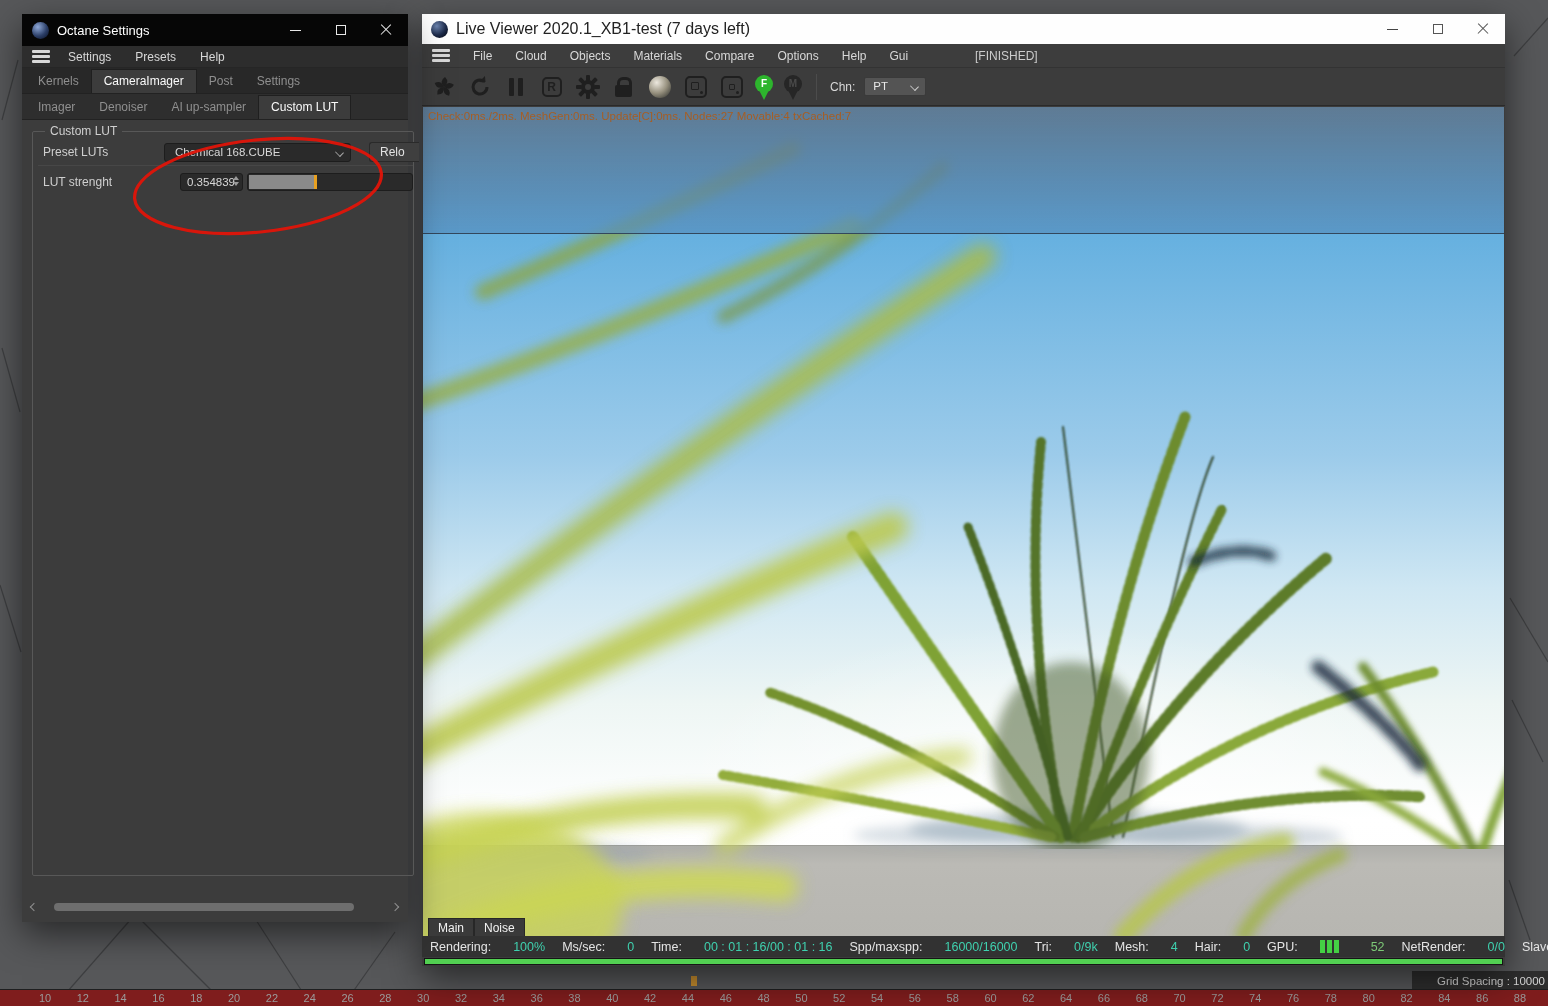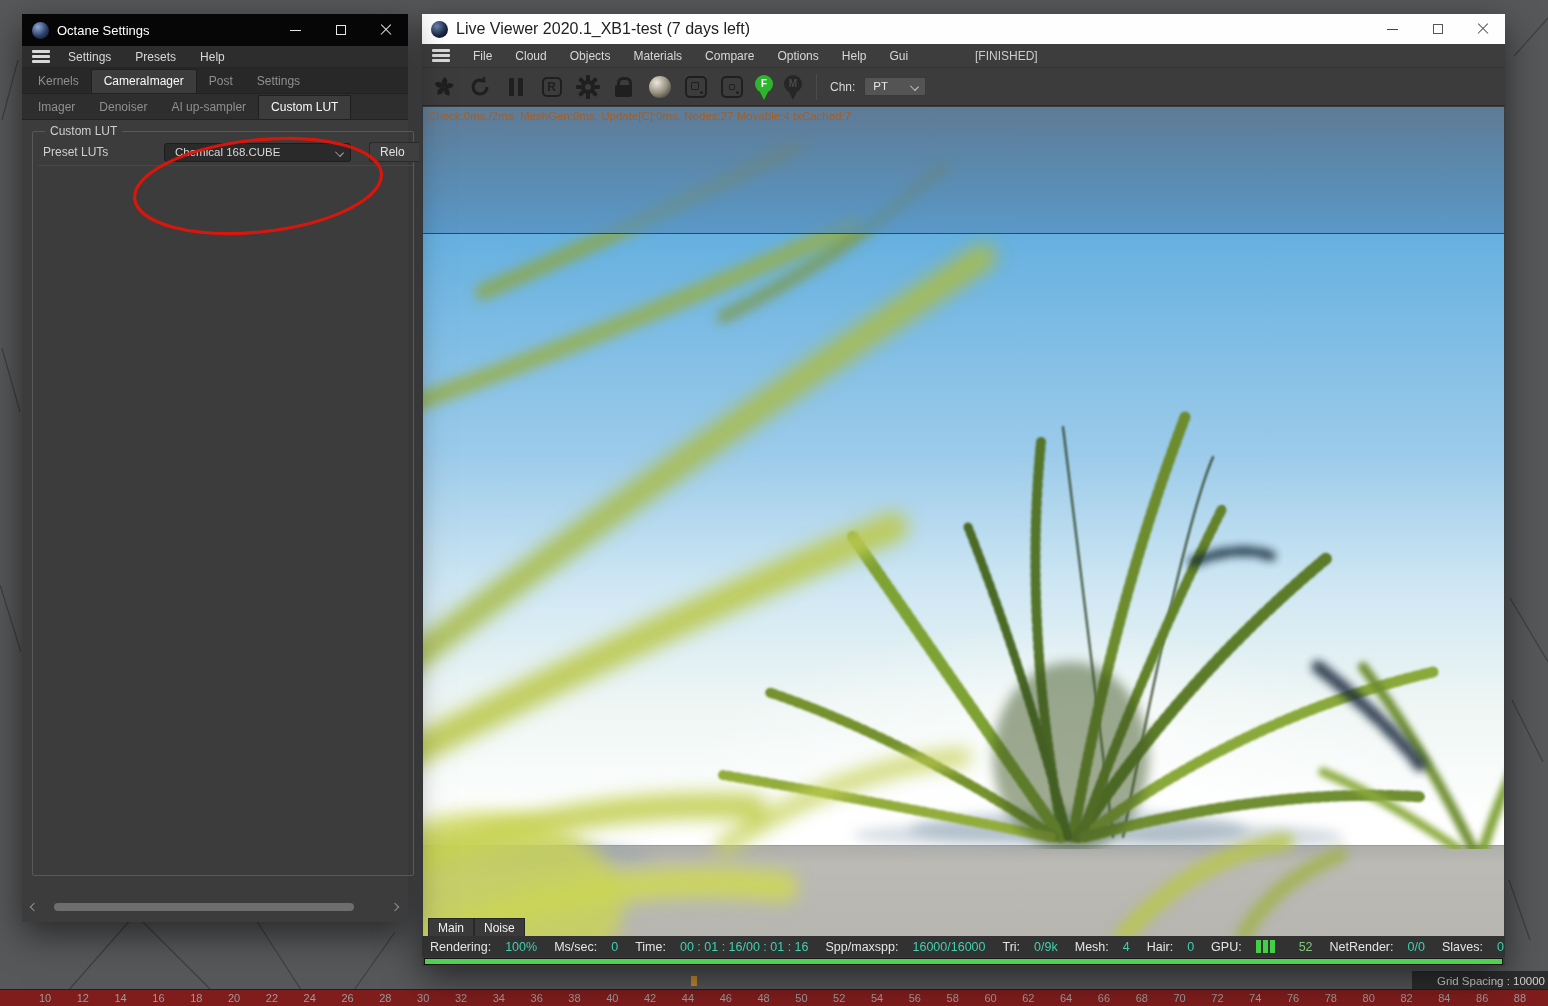--- a/index.html
+++ b/index.html
@@ -135,21 +135,21 @@
     border-bottom:1px solid #33475c; }
   #debug-text { position:absolute; left:5px; top:3px; font-size:11.5px; color:#a65e24; z-index:6; white-space:nowrap; }
   #vp-tabs { position:absolute; left:5px; top:811px; display:flex; z-index:7; }
   .vtab { background:#3a3a3a; border:1px solid #272727; color:#f2f2f2; font-size:12px;
     padding:2px 9px 3px; border-bottom:2px solid #2c2c2c; }
   .vtab.vt-active { border-bottom:2px solid #3aa79a; }
 
   
   #lv-statusbar { position:absolute; left:0; top:922px; width:100%; height:21px; background:#323232;
     display:flex; align-items:center; gap:17px; padding:0 8px; font-size:12.5px; white-space:nowrap; }
-  .seg { display:flex; align-items:center; gap:14px; }
+  .seg { display:flex; align-items:center; gap:22px; }
   .seg .lbl { color:#e4e4e4; }
   .gpubars { display:flex; gap:2px; margin-right:10px; }
   .gpubars i { width:5px; height:13px; background:#44d044; }
   #lv-progress-track { position:absolute; left:2px; top:944px; width:1079px; height:7px;
     background:#1e1e1e; border:1px solid #151515; }
   #lv-progress-fill { height:100%; background:#52d052; }
   #lv-bottom-strip { position:absolute; left:0; top:951px; width:100%; height:1px; background:#3a3a3a; }
 </style>
 </head>
 <body>
@@ -541,20 +541,34 @@
         <span class="lut-label">Preset LUTs</span>
         <div class="dropdown">
           <span>Chemical 168.CUBE</span>
           <i class="chev"></i>
         </div>
         <div class="reload-btn">Relo</div>
       </div>
 
       <div class="row-sep"></div>
 
+      <div class="lutrow" id="row-strength">
+        <span class="lut-label">LUT strenght</span>
+        <div class="spinbox">
+          <span>0.354839</span>
+          <span class="spin-arrows">
+              <i class="spin-up"></i>
+              <i class="spin-down"></i>
+            </span>
+        </div>
+        <div class="slider">
+          <div class="slider-fill" id="slider-fill" style="width: 41%;"></div>
+          <div class="slider-marker" id="slider-marker" style="left: calc(41% - 1px);"></div>
+        </div>
+      </div>
     </div>
 
     <div class="oct-scrollbar">
       <div class="scroll-arrow left">
           <i></i>
         </div>
       <div class="scroll-track">
         <div class="scroll-thumb"></div>
       </div>
       <div class="scroll-arrow right">

